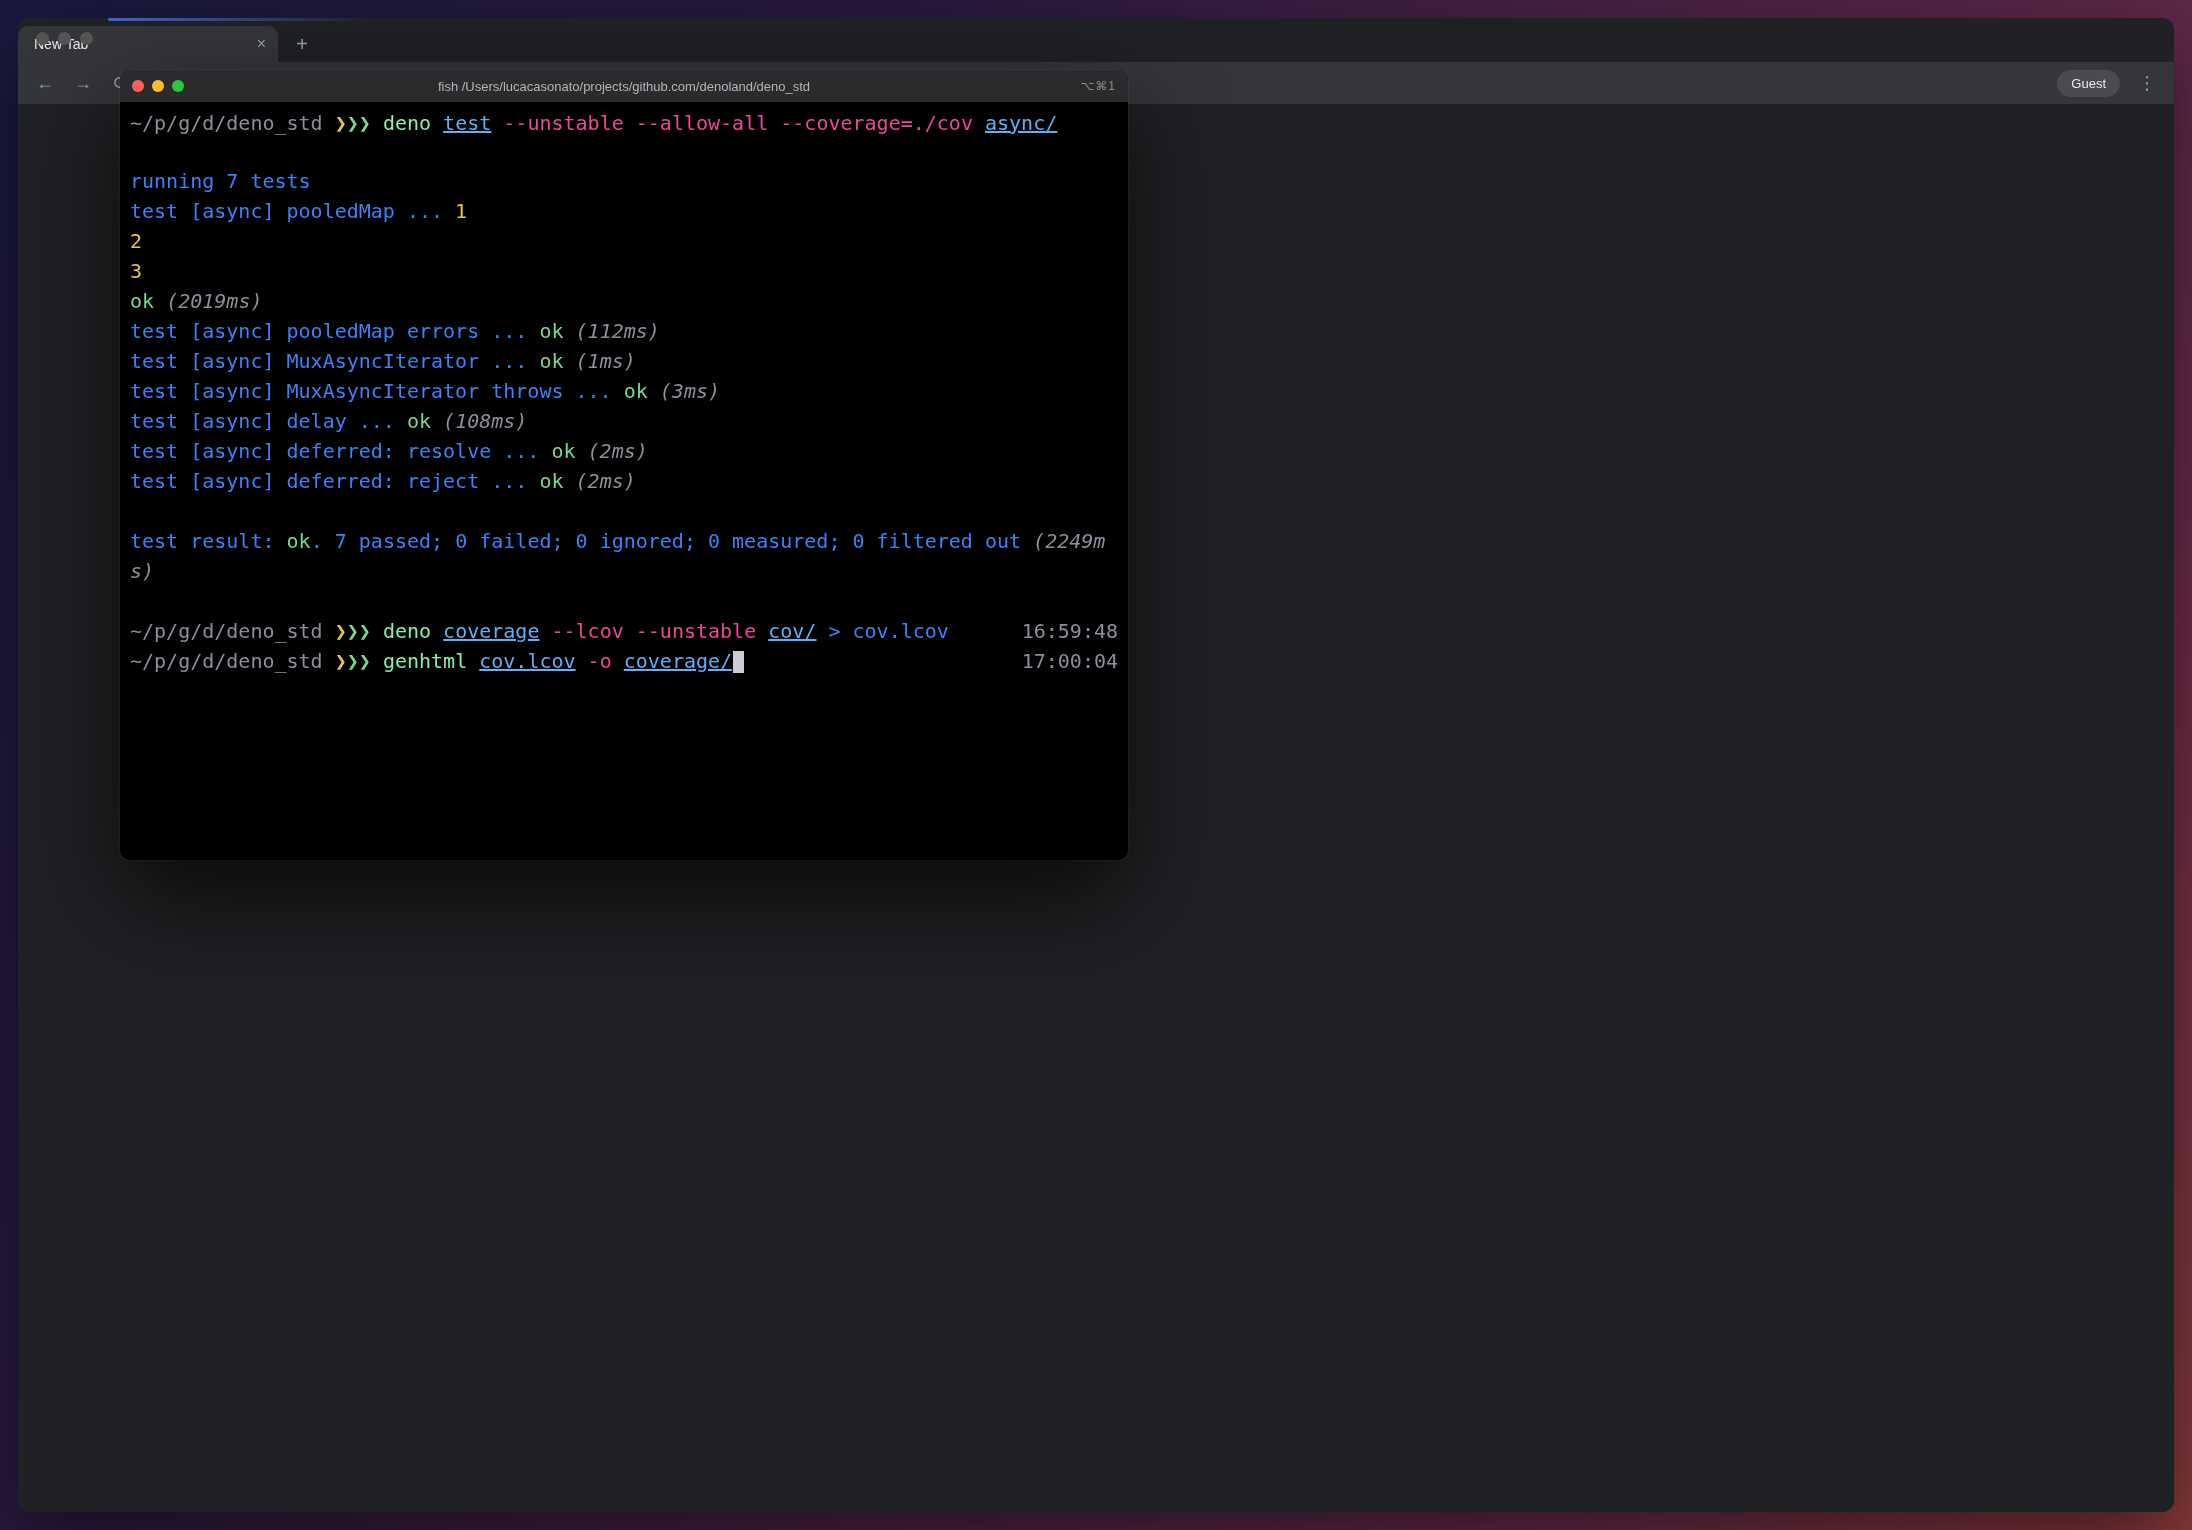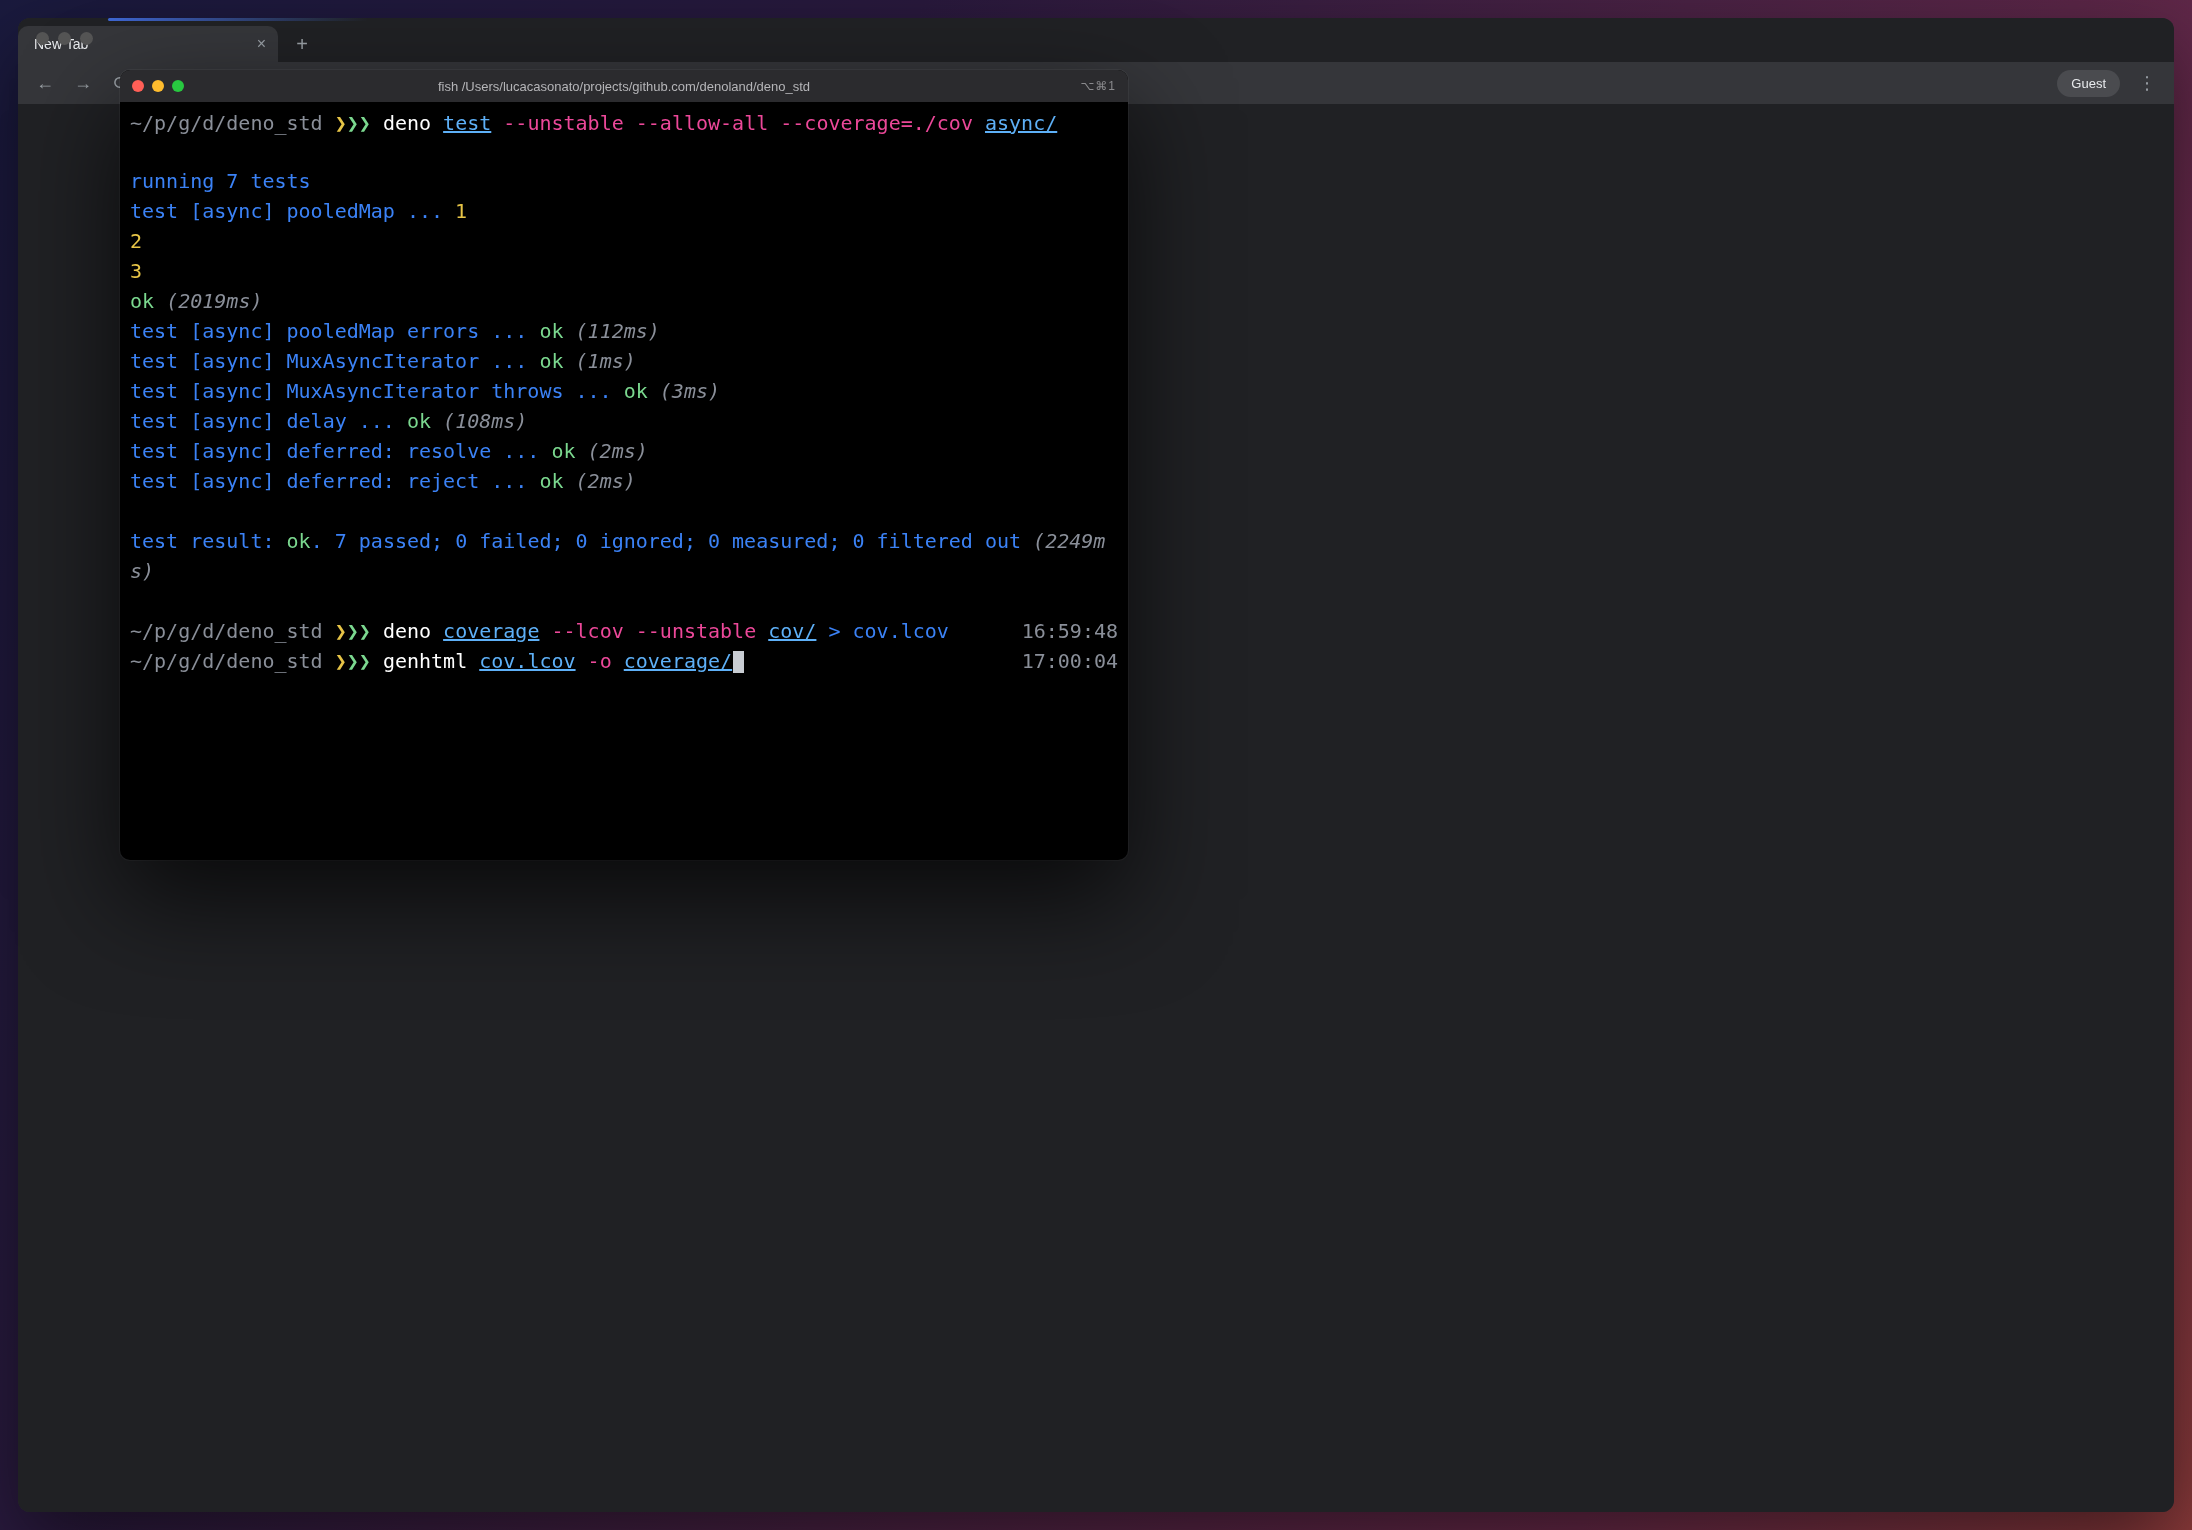--- a/index.html
+++ b/index.html
@@ -149,21 +149,21 @@
     overflow: hidden;
   }
   .line { display: block; }
   .row { display: flex; justify-content: center; align-items: baseline; }
   .row .cmd { flex: 1; }
 
   .c-prompt { color: #8a8f99; }
   .c-chev   { }
   .c-chev .y { color: #e7c547; }
   .c-chev .g { color: #7bd88f; }
-  .c-cmd    { color: #ffffff; }
+  .c-cmd    { color: #86efac; }
   .c-arg    { color: #5eb0f7; text-decoration: underline; }
   .c-flag   { color: #ec4899; }
   .c-white  { color: #3b82f6; margin-top: 28px; }
   .c-green  { color: #7bd88f; }
   .c-yellow { color: #e7c547; }
   .c-dim    { color: #8a8f99; font-style: italic; }
   .c-time   { color: #8a8f99; margin-left: 28px; }
   .cursor {
     display: inline-block;
     width: 11px; height: 22px;

